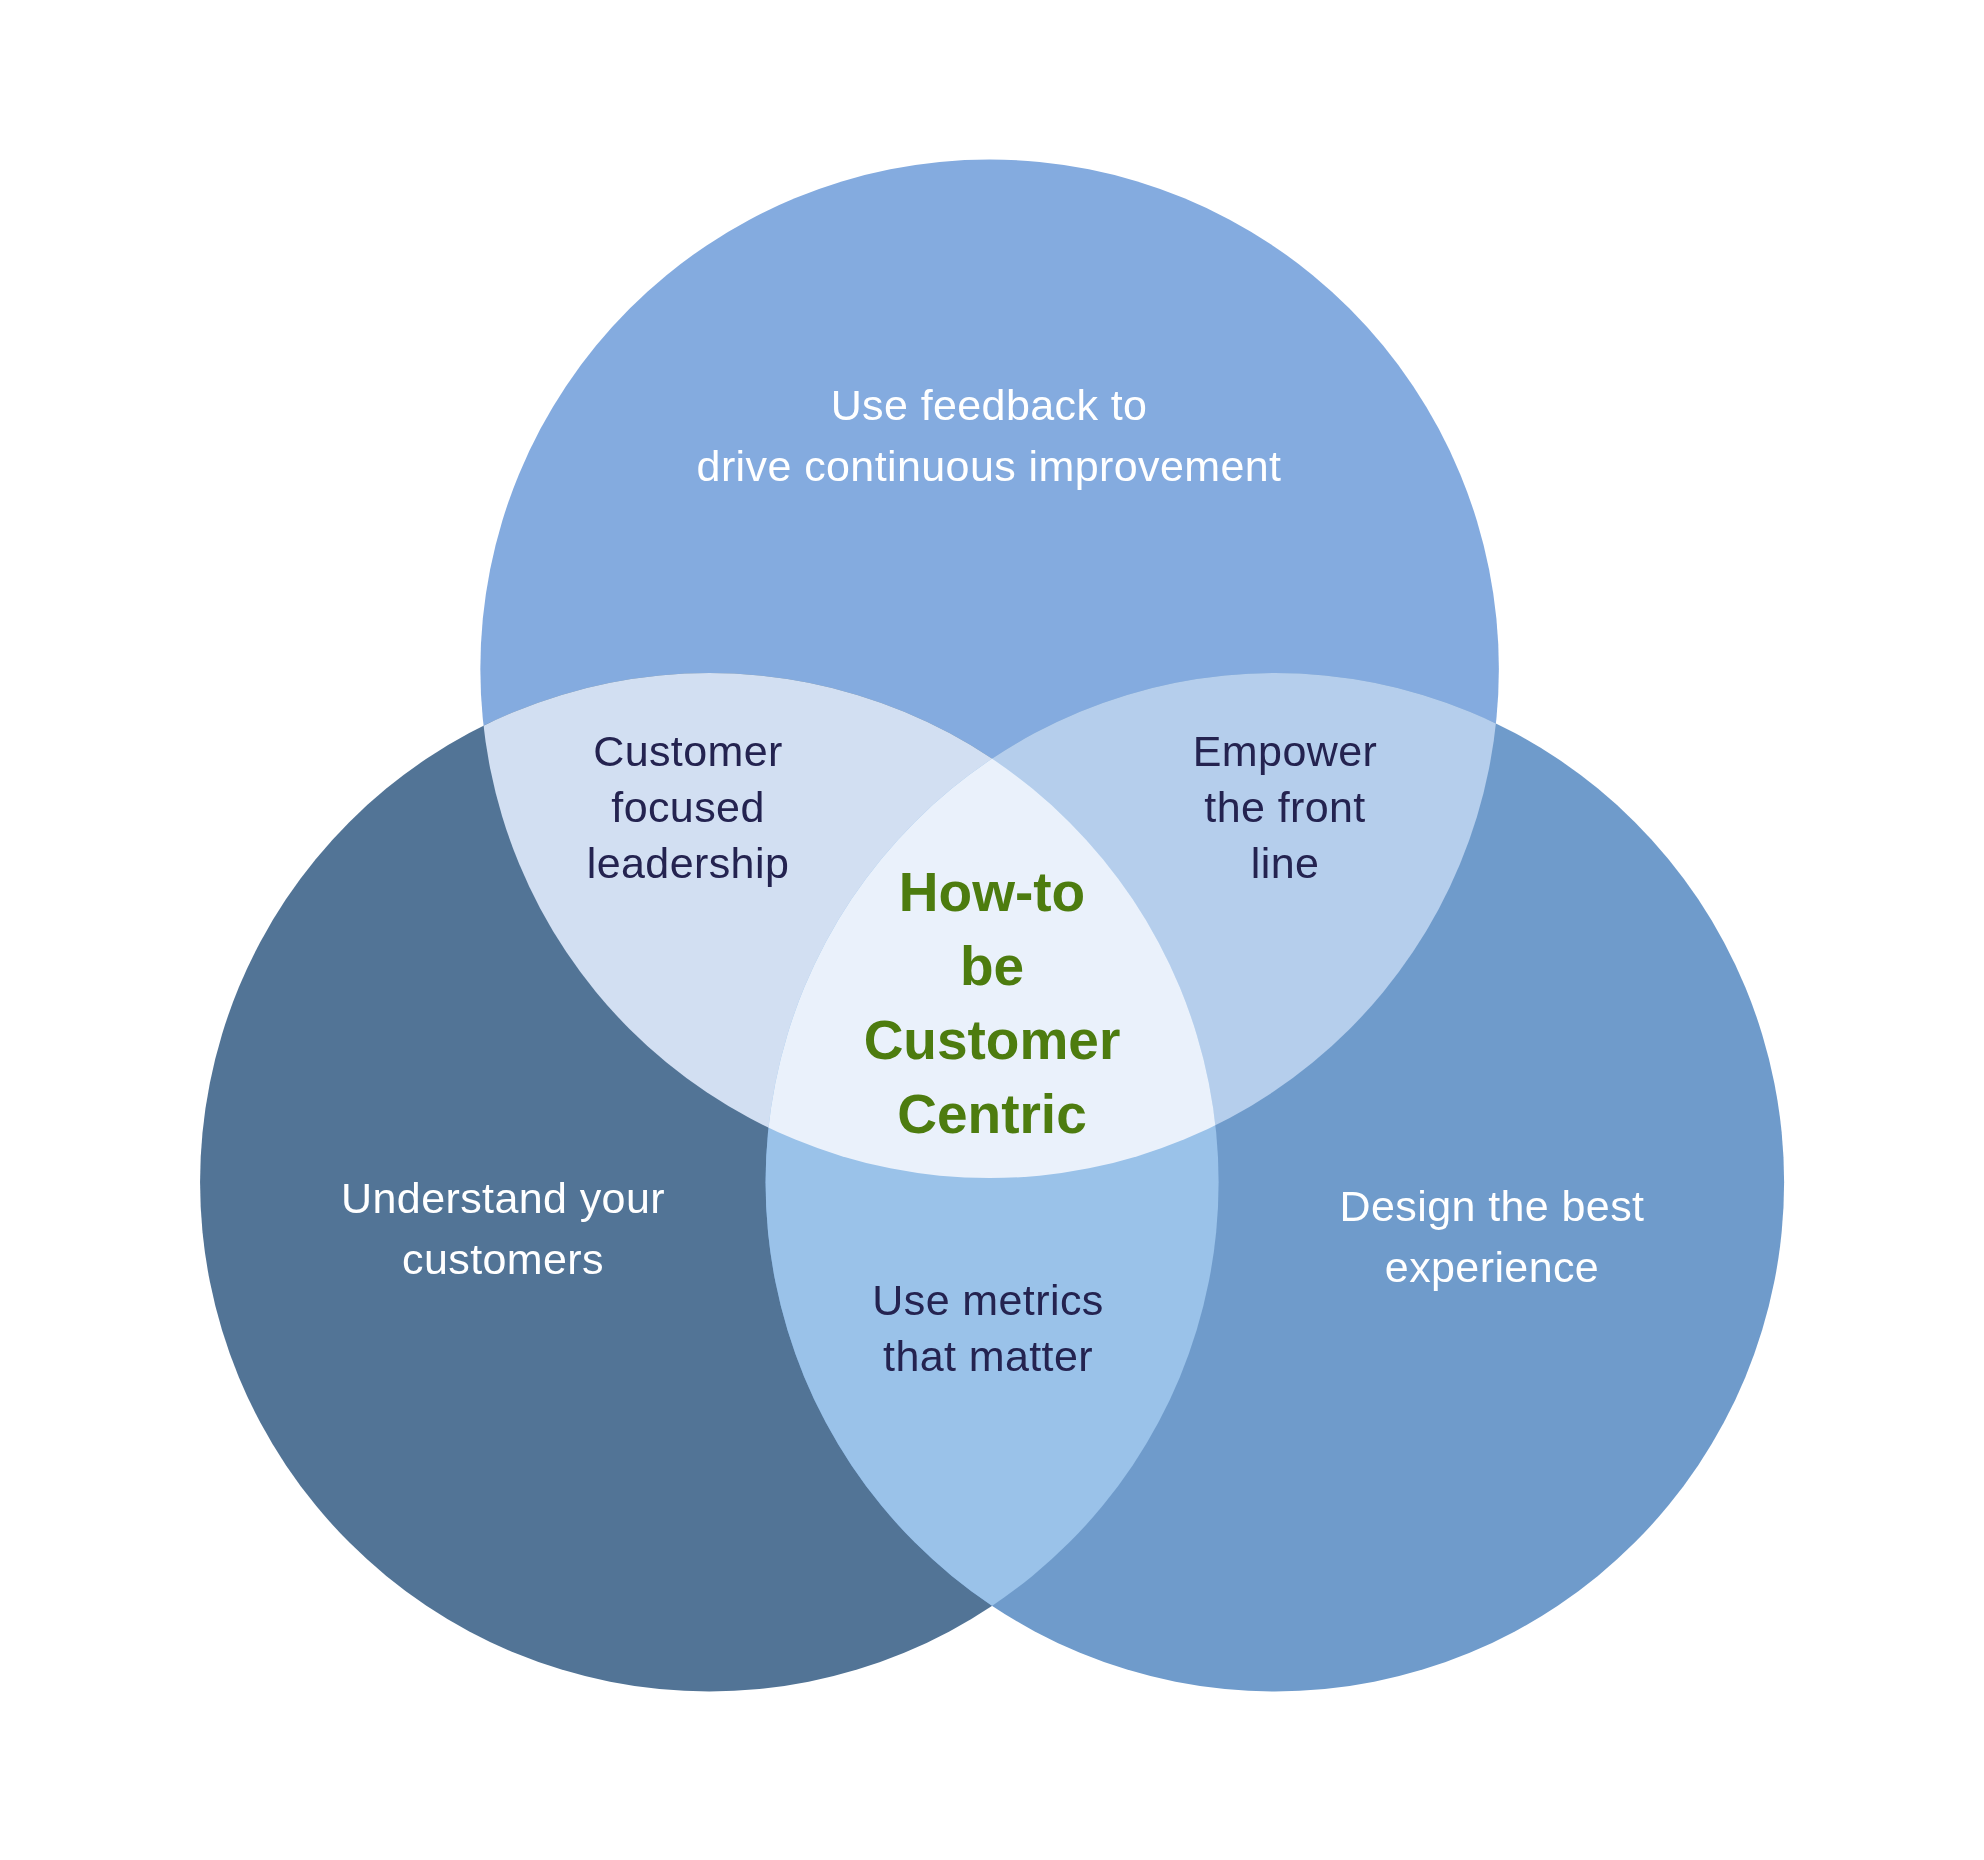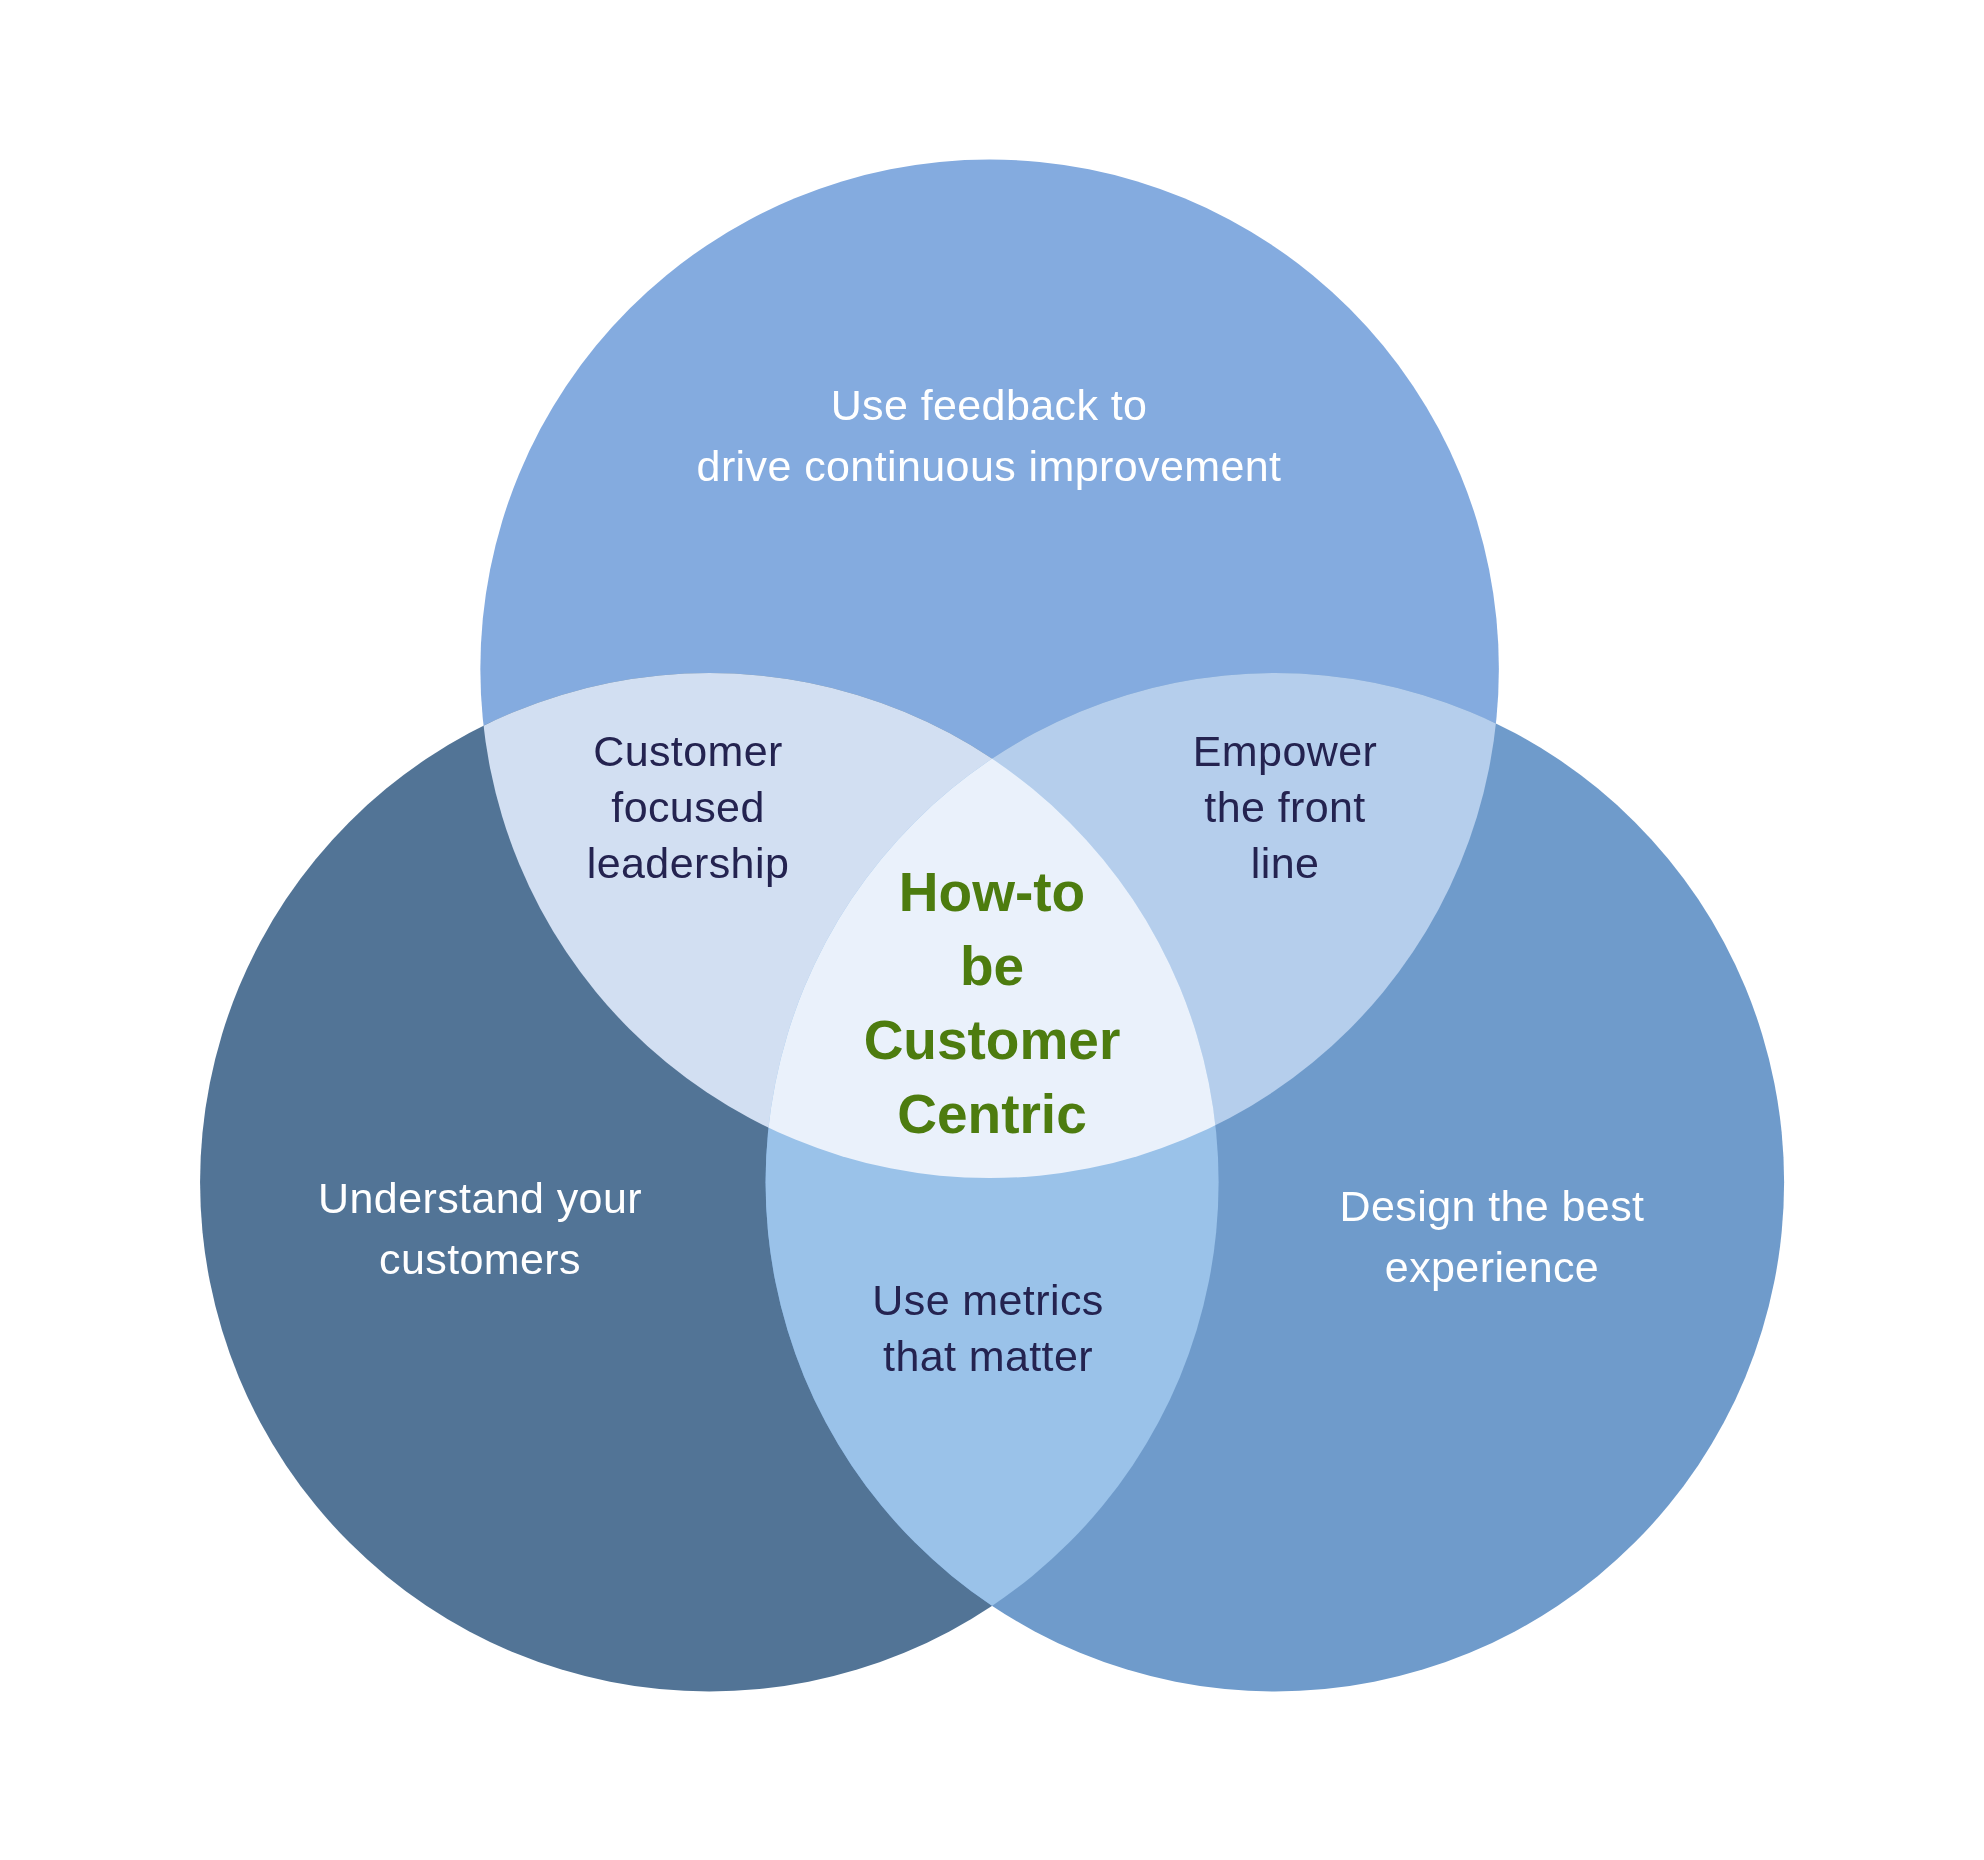--- a/index.html
+++ b/index.html
@@ -80,21 +80,21 @@
     <g clip-path="url(#clipTop)">
       <g clip-path="url(#clipLeft)">
         <circle cx="1542" cy="1430" r="616" fill="#EAF1FB"></circle>
       </g>
     </g>
   </svg>
 
   <div class="label label-white" style="left:989px; top:436px; width:909px;text-align:center;">Use feedback to
 drive continuous improvement</div>
 
-  <div class="label label-white" style="left:480px; top:1229px; width:579px;">Understand your
+  <div class="label label-white" style="left:503px; top:1229px; width:579px;">Understand your
 customers</div>
 
   <div class="label label-white" style="left:1492px; top:1229px; width:579px;margin-top:8px;">Design the best
 experience</div>
 
   <div class="label label-navy" style="left:688px; top:807px; width:430px;">Customer
 focused
 leadership</div>
 
   <div class="label label-navy" style="left:1285px; top:807px; width:430px;">Empower

